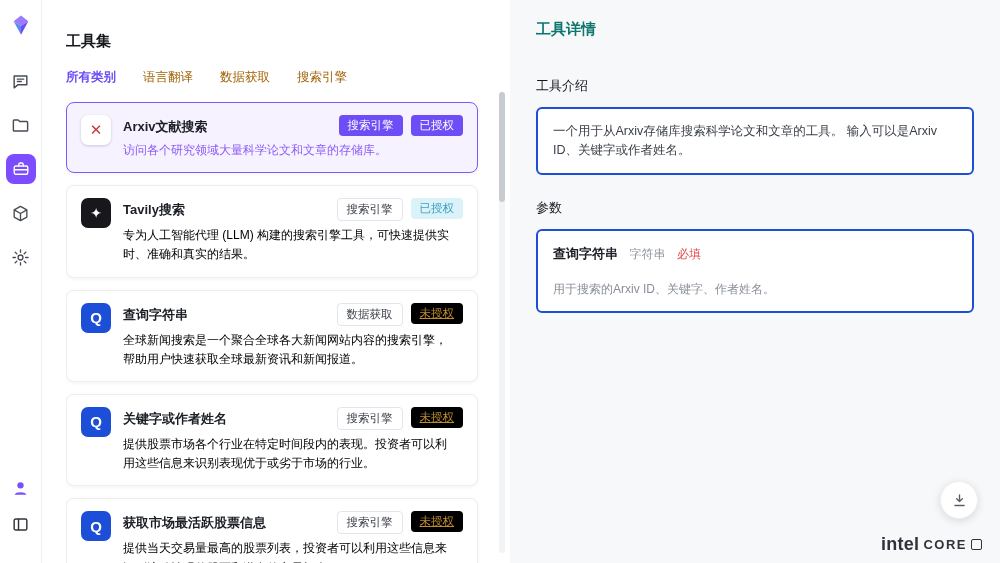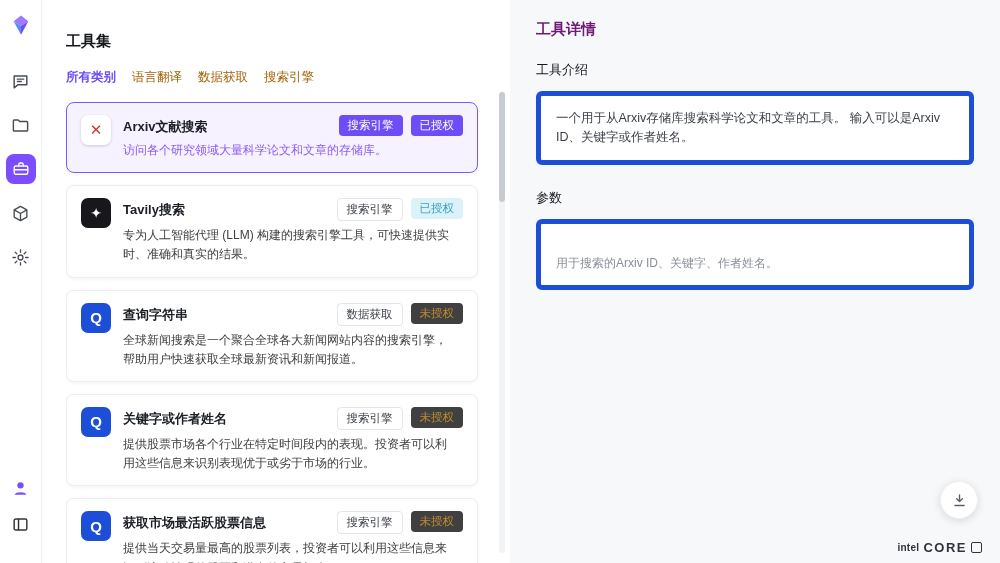--- a/index.html
+++ b/index.html
@@ -22,21 +22,21 @@
   .rail-icon.active { background:#7c4dff; color:#fff; }
   .rail-spacer { flex:1; }
   .rail-icon.user { color:#7c4dff; margin-bottom:6px; }
 
   
   .middle {
     width:468px; flex:none; background:#fff; position:relative;
     padding:20px 26px 0 24px; display:flex; flex-direction:column;
   }
   .panel-title { font-size:15px; font-weight:bold; color:#15181d; margin-bottom:18px;margin-top:12px; }
-  .tabs { display:flex; gap:16px; font-size:12.5px; margin-bottom:14px; }
+  .tabs { display:flex; gap:27px; font-size:12.5px; margin-bottom:14px; }
   .tab { color:#a16207; cursor:pointer; }
   .tab.active { color:#6c4df6; font-weight:bold; }
 
   .tool-list { flex:1; overflow:hidden; padding-right:6px; padding-top:2px; }
   .tool-card {
     border:1px solid #edeef2; border-radius:8px; background:#fff;
     box-shadow:0 1px 4px rgba(25,28,50,.05);
     padding:12px 14px; margin-bottom:12px; display:flex; gap:12px; cursor:pointer;
   }
   .tool-card.selected { border:1.5px solid #7b5bf7; background:#f7f2ff; }
@@ -50,58 +50,58 @@
   .tool-body { flex:1; min-width:0; }
   .tool-top { display:flex; align-items:flex-start; margin-bottom:5px; }
   .tool-name { font-size:13px; font-weight:bold; color:#1b1e24; flex:1; padding-top:3px; }
   .badge {
     font-size:11.5px; padding:3px 9px; border-radius:4px; margin-left:8px;
     white-space:nowrap; flex:none;
   }
   .badge.solid   { background:#6c4df6; color:#fff; cursor:pointer; }
   .badge.outline { background:#fff; border:1px solid #e3e5ea; color:#3e434c; }
   .badge.auth-ok { background:#dcf2f9; color:#3d9fc4; }
-  .badge.auth-no { background:#404040; color:#bd8c2e; }
-  .tool-desc { font-size:12px; line-height:1.6; color:#404040; max-width:330px; }
+  .badge.auth-no { background:#000000; color:#bd8c2e;text-decoration:underline; }
+  .tool-desc { font-size:12px; line-height:1.6; color:#000000; max-width:330px; }
   .selected .tool-desc { color:#8b5cf6; }
 
   .scrollbar {
     position:absolute; right:5px; top:92px; bottom:10px; width:6px;
     background:#f2f3f5; border-radius:3px;
   }
   .scroll-thumb {
     position:absolute; top:0; left:0; width:6px; height:110px;
     background:#c7cbd2; border-radius:3px; cursor:grab;
   }
 
   
   .detail {
     flex:1; background:#f7f8fa; padding:20px 26px; position:relative; overflow:hidden;
   }
-  .detail-title { font-size:15px; font-weight:bold; color:#701a75; margin-bottom:22px; }
+  .detail-title { font-size:15px; font-weight:bold; color:#0f766e; margin-bottom:38px; }
   .section-title { font-size:13px; font-weight:normal; color:#15181d; margin-bottom:12px; }
   .detail-card {
-    background:#fff; border:5px solid #1d4ed8; border-radius:6px;
+    background:#fff; border:2px solid #1d4ed8; border-radius:6px;
     padding:13px 15px; margin-bottom:24px; font-size:12.5px; color:#3a3f47; line-height:1.5;
   }
   .param-name { font-size:13px; font-weight:bold; color:#1b1e24; }
   .param-type { font-size:12px; color:#8a8f99; margin-left:8px; }
   .param-required { font-size:12px; color:#e5484d; margin-left:8px; }
   .param-desc { font-size:12px; color:#8a8f99; margin-top:17px; }
 
   .fab {
     position:absolute; right:22px; bottom:44px; width:38px; height:38px; border-radius:50%;
     background:#fff; box-shadow:0 2px 8px rgba(0,0,0,.13); border:1px solid #f0f0f3;
     display:flex; align-items:center; justify-content:center; color:#5a5f68; cursor:pointer;
   }
   .intel-badge {
     position:absolute; right:18px; bottom:8px; display:flex; align-items:center; gap:4px;
     color:#2f3339;
   }
-  .intel-word { font-size:10px; font-weight:bold; letter-spacing:.3px;padding-left:12px; }
+  .intel-word { font-size:18px; font-weight:bold; letter-spacing:.3px;padding-left:12px; }
   .intel-core { font-size:13px; letter-spacing:1.5px; font-weight:bold; }
   .intel-box { width:11px; height:11px; border:1.3px solid #2f3339; border-radius:2px; }
 
   svg { display:block; }
 </style>
 </head>
 <body>
 
 <div class="rail">
   <div class="logo">
@@ -251,20 +251,25 @@
 <div class="detail">
   <div class="detail-title">工具详情</div>
 
   <div class="section-title">工具介绍</div>
   <div class="detail-card">
     <span>一个用于从Arxiv存储库搜索科学论文和文章的工具。 输入可以是Arxiv ID、关键字或作者姓名。</span>
   </div>
 
   <div class="section-title">参数</div>
   <div class="detail-card">
+    <div>
+      <span class="param-name">查询字符串</span>
+      <span class="param-type">字符串</span>
+      <span class="param-required">必填</span>
+    </div>
     <div class="param-desc">用于搜索的Arxiv ID、关键字、作者姓名。</div>
   </div>
 
   <div class="fab">
     <svg width="17" height="17" viewBox="0 0 24 24" fill="none" stroke="currentColor" stroke-width="1.9" stroke-linecap="round" stroke-linejoin="round">
       <path d="M12 4v9M8 9.5l4 4 4-4"></path>
         <path d="M5.5 19h13"></path>
     </svg>
   </div>
 

